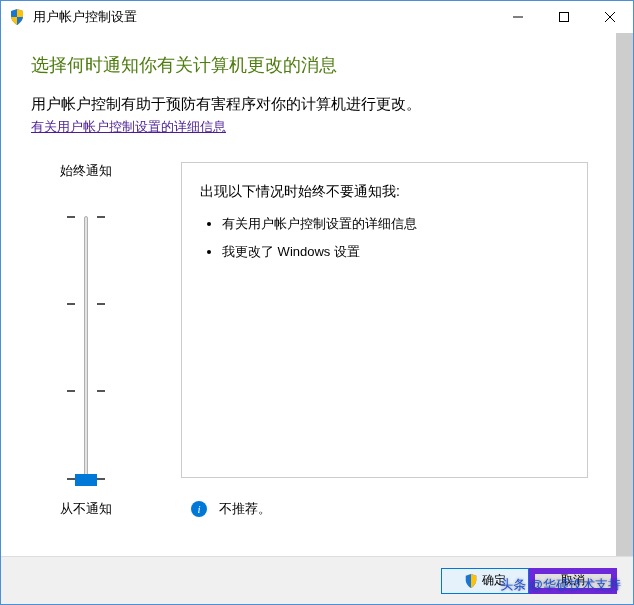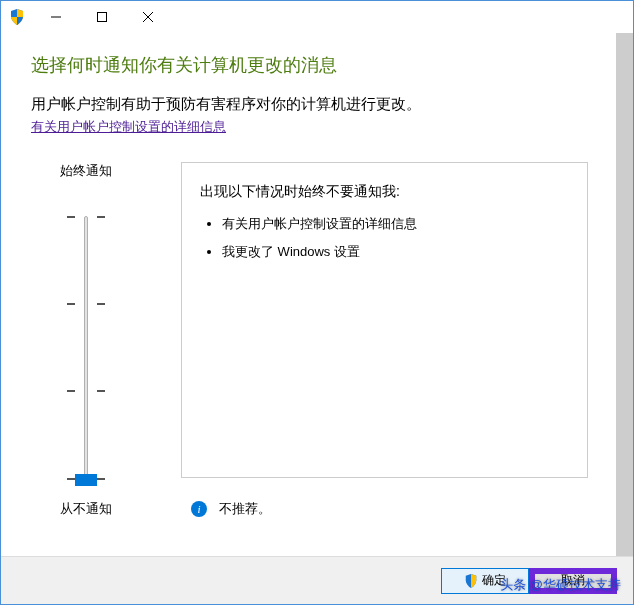--- a/index.html
+++ b/index.html
@@ -44,20 +44,21 @@
 </head>
 <body>
 
 <div class="titlebar">
   <svg class="shield" viewBox="0 0 16 16">
     <path d="M8 0 L14 2 V7 C14 11 11 14 8 16 C5 14 2 11 2 7 V2 Z" fill="#1976d2"></path>
     <path d="M8 0 L14 2 V7 C14 11 11 14 8 16 V0 Z" fill="#ffc107"></path>
     <path d="M8 8 L14 8 V7 C14 11 11 14 8 16 V8 Z" fill="#1976d2"></path>
     <path d="M8 8 L2 8 V7 C2 11 5 14 8 16 V8 Z" fill="#ffc107"></path>
   </svg>
+  <span class="title-text">用户帐户控制设置</span>
   <div class="win-controls">
     <div class="win-btn">
         <svg viewBox="0 0 10 10">
           <path d="M0 5 H10" stroke="#000" stroke-width="1"></path>
         </svg>
       </div>
     <div class="win-btn">
         <svg viewBox="0 0 10 10">
           <rect x="0.5" y="0.5" width="9" height="9" fill="none" stroke="#000" stroke-width="1"></rect>
         </svg>

